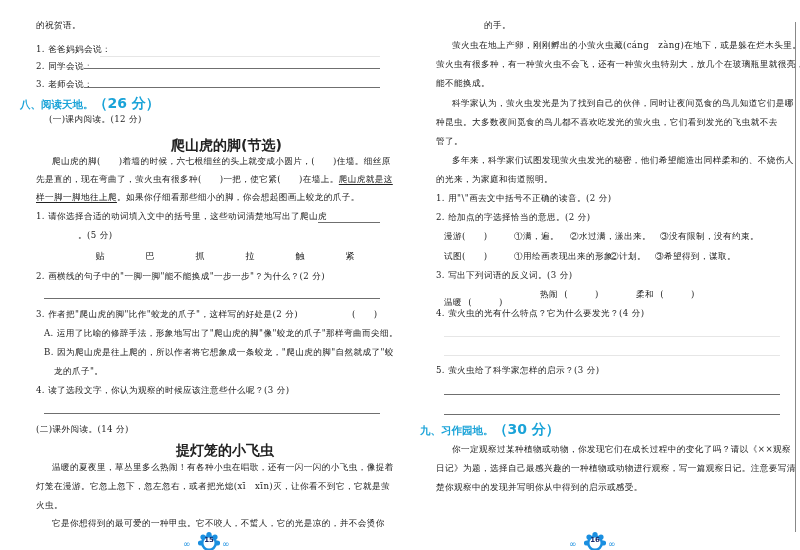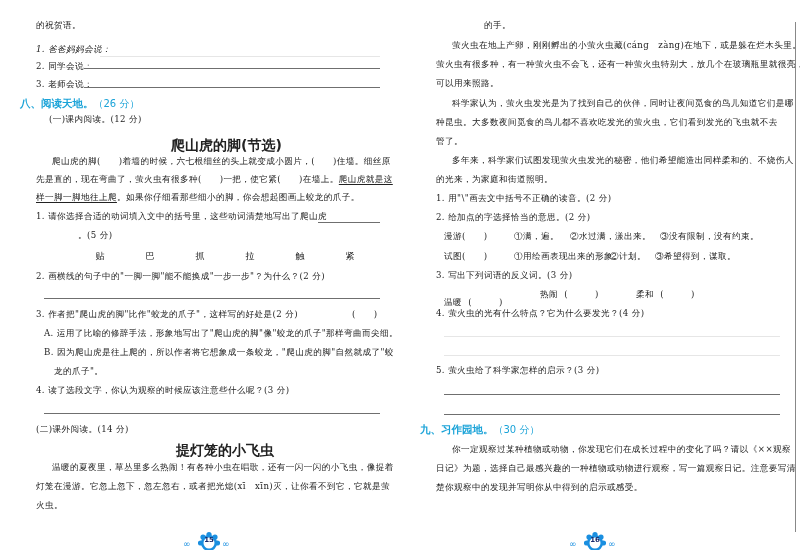--- a/index.html
+++ b/index.html
@@ -6,40 +6,40 @@
     body {
       width: 800px; height: 550px; overflow: hidden; background: #ffffff;
       font-family: "DejaVu Serif", "Liberation Serif", serif;
       color: #222; position: relative;
     }
     .page { position: absolute; top: 0; height: 426px; }
     .page-left { left: 0; width: 400px; }
     .page-right { left: 400px; width: 400px; }
     .ln { position: absolute; font-size: 8.6px; line-height: 12px; white-space: nowrap; letter-spacing: 0.4px; }
     .sec { position: absolute; font-family: "DejaVu Sans", "Liberation Sans", sans-serif; font-weight: bold; color: #1aa3d8; font-size: 10.5px; line-height: 14px; white-space: nowrap; }
-    .sec .pts { font-weight: normal; font-size: 10px; }
+    .sec .pts { font-weight: bold; font-size: 14px; }
     .ttl { position: absolute; font-family: "DejaVu Sans", "Liberation Sans", sans-serif; font-weight: bold; font-size: 14px; white-space: nowrap; }
     .hr { position: absolute; height: 0; border-top: 1px solid #6f6f6f; }
     .hr.faint { border-top: 1px solid #e6e6e6; }
     .ul { text-decoration: underline; text-underline-offset: 2px; }
     .words { position: absolute; font-size: 9px; white-space: nowrap; }
     .words span { display: inline-block; width: 50px; text-align: center; }
     .badge { position: absolute; top: 531px; width: 60px; height: 19px; }
     .badge .gear { position: absolute; left: 19px; top: 0; width: 22px; height: 22px; }
     .badge .num { position: absolute; left: 19px; top: 5px; width: 22px; text-align: center; font-family: "DejaVu Sans", sans-serif; font-size: 7px; font-weight: bold; color: #1a2a6c; }
     .badge .curl { position: absolute; top: 8px; font-size: 9px; color: #1a8fe0; font-family: "DejaVu Sans", sans-serif; }
     .binding { position: absolute; left: 795px; top: 22px; width: 0; height: 510px; border-left: 1px solid #888; }
   </style>
 </head>
 <body>
 
 <div class="page page-left">
   <div class="ln" style="left:36px;top:19px;">的祝贺语。</div>
 
-  <div class="ln" style="left:36px;top:43px;font-style:italic;">1. 爸爸妈妈会说：</div>
+  <div class="ln" style="left:36px;top:43px;">1. 爸爸妈妈会说：</div>
   <div class="hr faint" style="left:100px;top:56px;width:280px;"></div>
 
   <div class="ln" style="left:36px;top:60px;">2. 同学会说：</div>
   <div class="hr" style="left:84px;top:68px;width:296px;"></div>
 
   <div class="ln" style="left:36px;top:78px;">3. 老师会说：</div>
   <div class="hr" style="left:84px;top:87px;width:296px;"></div>
 
   <div class="sec" style="left:20px;top:96px;">
     <span>八、阅读天地。</span><span class="pts">（26 分）</span>
@@ -75,20 +75,21 @@
 
   <div class="ln" style="left:36px;top:384px;">4. 读了选段文字，你认为观察的时候应该注意些什么呢？(3 分)</div>
   <div class="hr" style="left:44px;top:413px;width:336px;"></div>
 
   <div class="ln" style="left:36px;top:423px;">(二)课外阅读。(14 分)</div>
   <div class="ttl" style="left:176px;top:442px;">提灯笼的小飞虫</div>
 
   <div class="ln" style="left:52px;top:461px;">温暖的夏夜里，草丛里多么热闹！有各种小虫在唱歌，还有一闪一闪的小飞虫，像提着</div>
   <div class="ln" style="left:36px;top:480px;">灯笼在漫游。它忽上忽下，忽左忽右，或者把光熄(xī　xīn)灭，让你看不到它，它就是萤</div>
   <div class="ln" style="left:36px;top:499px;">火虫。</div>
+  <div class="ln" style="left:52px;top:517px;">它是你想得到的最可爱的一种甲虫。它不咬人，不蜇人，它的光是凉的，并不会烫你</div>
 
   <div class="badge" style="left:179px;">
     <span class="curl" style="left:4px;">∞</span>
     <svg class="gear" viewBox="0 0 22 22">
       <g fill="#1a8fe0">
         <circle cx="11" cy="12" r="8"></circle>
         <circle cx="11" cy="3.5" r="2.6"></circle>
           <circle cx="17" cy="6" r="2.6"></circle>
           <circle cx="19.5" cy="12" r="2.6"></circle>
         <circle cx="5" cy="6" r="2.6"></circle>
@@ -99,21 +100,21 @@
     <span class="num">15</span>
     <span class="curl" style="left:43px;">∞</span>
   </div>
 </div>
 
 <div class="page page-right">
   <div class="ln" style="left:36px;top:19px;padding-left:48px;">的手。</div>
 
   <div class="ln" style="left:52px;top:39px;">萤火虫在地上产卵，刚刚孵出的小萤火虫藏(cáng　zàng)在地下，或是躲在烂木头里。</div>
   <div class="ln" style="left:36px;top:58px;">萤火虫有很多种，有一种萤火虫不会飞，还有一种萤火虫特别大，放几个在玻璃瓶里就很亮，</div>
-  <div class="ln" style="left:36px;top:77px;">可以用来照路。</div>
+  <div class="ln" style="left:36px;top:77px;">能不能换成。</div>
 
   <div class="ln" style="left:52px;top:97px;">科学家认为，萤火虫发光是为了找到自己的伙伴，同时让夜间觅食的鸟儿知道它们是哪</div>
   <div class="ln" style="left:36px;top:116px;">种昆虫。大多数夜间觅食的鸟儿都不喜欢吃发光的萤火虫，它们看到发光的飞虫就不去</div>
   <div class="ln" style="left:36px;top:135px;">管了。</div>
 
   <div class="ln" style="left:52px;top:154px;">多年来，科学家们试图发现萤火虫发光的秘密，他们希望能造出同样柔和的、不烧伤人</div>
   <div class="ln" style="left:36px;top:173px;">的光来，为家庭和街道照明。</div>
 
   <div class="ln" style="left:36px;top:192px;">1. 用"\"画去文中括号不正确的读音。(2 分)</div>
   <div class="ln" style="left:36px;top:211px;">2. 给加点的字选择恰当的意思。(2 分)</div>

